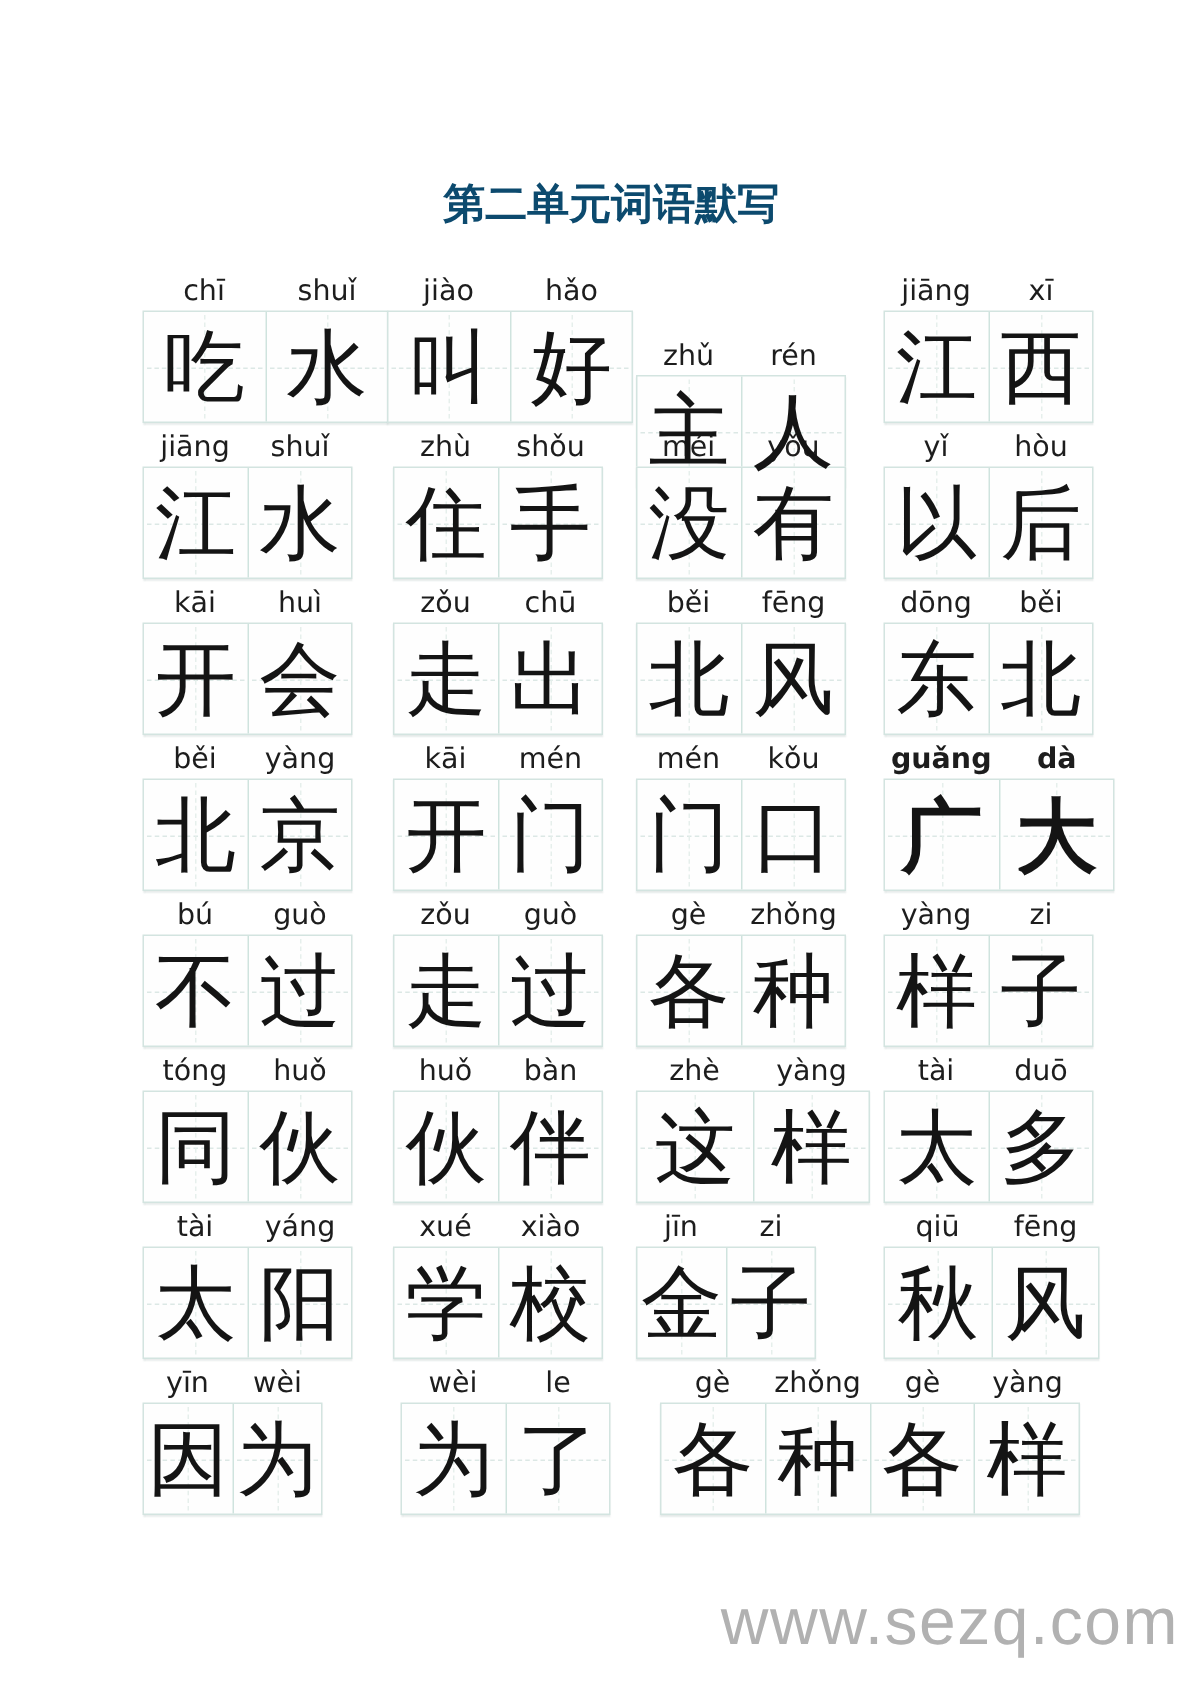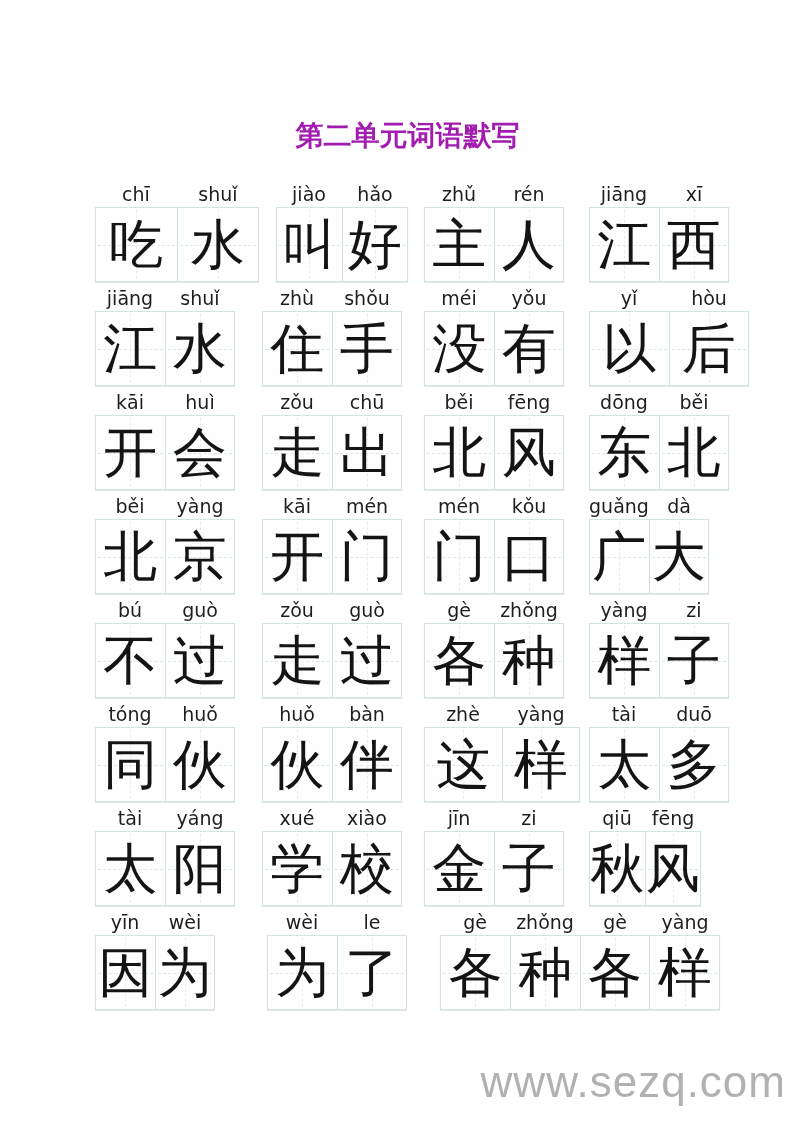--- a/index.html
+++ b/index.html
@@ -20,21 +20,21 @@
     background: #ffffff;
   }
   .title {
     position: absolute;
     top: 117px;
     left: 95px;
     width: 625px;
     text-align: center;
     font-size: 28px;
     font-weight: bold;
-    color: #a21caf;
+    color: #0c4a6e;
     font-family: "DejaVu Sans", sans-serif;
     letter-spacing: 0px;
   }
   .grid {
     position: absolute;
     top: 178px;
     left: 95px;
     width: 625px;
   }
   .row {
@@ -129,35 +129,35 @@
           </div>
           <div class="box-row">
             <div class="cell">
               <span class="hanzi">吃</span>
             </div>
             <div class="cell">
               <span class="hanzi">水</span>
             </div>
           </div>
         </div>
-        <div class="word" style="left: 181px; width: 132px;">
+        <div class="word" style="left: 163px; width: 164px;">
           <div class="pinyin-row">
             <span class="py">jiào</span>
             <span class="py">hǎo</span>
           </div>
           <div class="box-row">
             <div class="cell">
               <span class="hanzi">叫</span>
             </div>
             <div class="cell">
               <span class="hanzi">好</span>
             </div>
           </div>
         </div>
-        <div class="word" style="left: 329px; width: 140px;">
+        <div class="word" style="left: 329px; width: 140px; margin-top: 43px;">
           <div class="pinyin-row">
             <span class="py">zhǔ</span>
             <span class="py">rén</span>
           </div>
           <div class="box-row">
             <div class="cell">
               <span class="hanzi">主</span>
             </div>
             <div class="cell">
               <span class="hanzi">人</span>
@@ -215,21 +215,21 @@
           </div>
           <div class="box-row">
             <div class="cell">
               <span class="hanzi">没</span>
             </div>
             <div class="cell">
               <span class="hanzi">有</span>
             </div>
           </div>
         </div>
-        <div class="word" style="left: 494px; width: 160px;">
+        <div class="word" style="left: 494px; width: 140px;">
           <div class="pinyin-row">
             <span class="py">yǐ</span>
             <span class="py">hòu</span>
           </div>
           <div class="box-row">
             <div class="cell">
               <span class="hanzi">以</span>
             </div>
             <div class="cell">
               <span class="hanzi">后</span>
@@ -331,21 +331,21 @@
           </div>
           <div class="box-row">
             <div class="cell">
               <span class="hanzi">门</span>
             </div>
             <div class="cell">
               <span class="hanzi">口</span>
             </div>
           </div>
         </div>
-        <div class="word" style="left: 494px; width: 120px;">
+        <div class="word" style="left: 494px; width: 154px; font-weight: bold;">
           <div class="pinyin-row">
             <span class="py">guǎng</span>
             <span class="py">dà</span>
           </div>
           <div class="box-row">
             <div class="cell">
               <span class="hanzi">广</span>
             </div>
             <div class="cell">
               <span class="hanzi">大</span>
@@ -491,35 +491,35 @@
           </div>
           <div class="box-row">
             <div class="cell">
               <span class="hanzi">学</span>
             </div>
             <div class="cell">
               <span class="hanzi">校</span>
             </div>
           </div>
         </div>
-        <div class="word" style="left: 329px; width: 140px;">
+        <div class="word" style="left: 329px; width: 120px;">
           <div class="pinyin-row">
             <span class="py">jīn</span>
             <span class="py">zi</span>
           </div>
           <div class="box-row">
             <div class="cell">
               <span class="hanzi">金</span>
             </div>
             <div class="cell">
               <span class="hanzi">子</span>
             </div>
           </div>
         </div>
-        <div class="word" style="left: 494px; width: 112px;">
+        <div class="word" style="left: 494px; width: 144px;">
           <div class="pinyin-row">
             <span class="py">qiū</span>
             <span class="py">fēng</span>
           </div>
           <div class="box-row">
             <div class="cell">
               <span class="hanzi">秋</span>
             </div>
             <div class="cell">
               <span class="hanzi">风</span>

